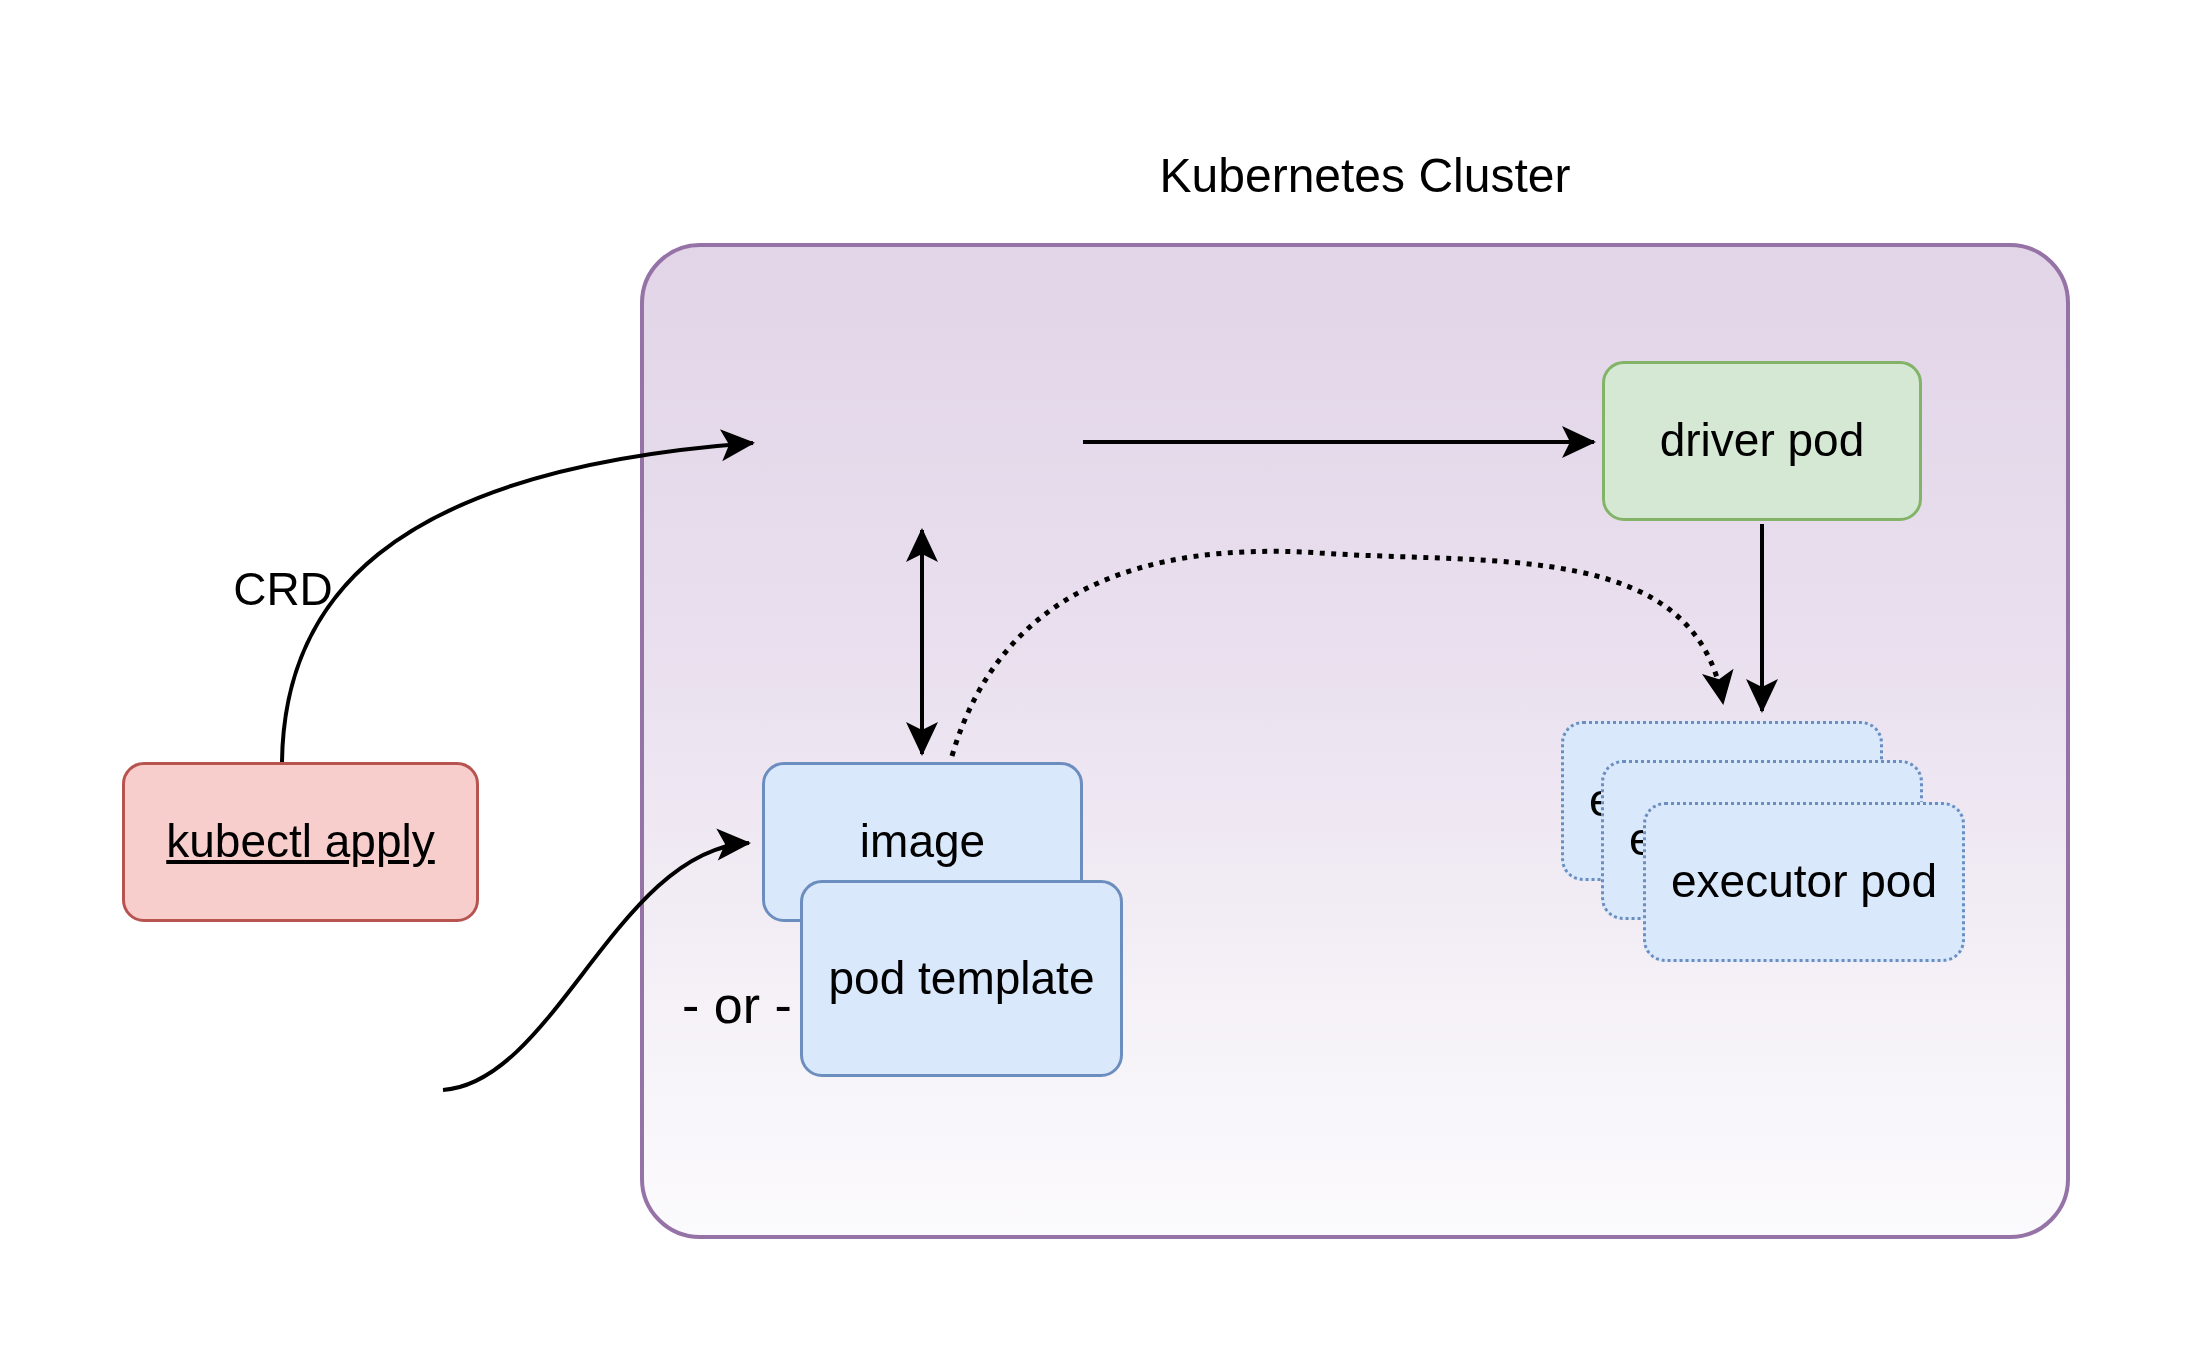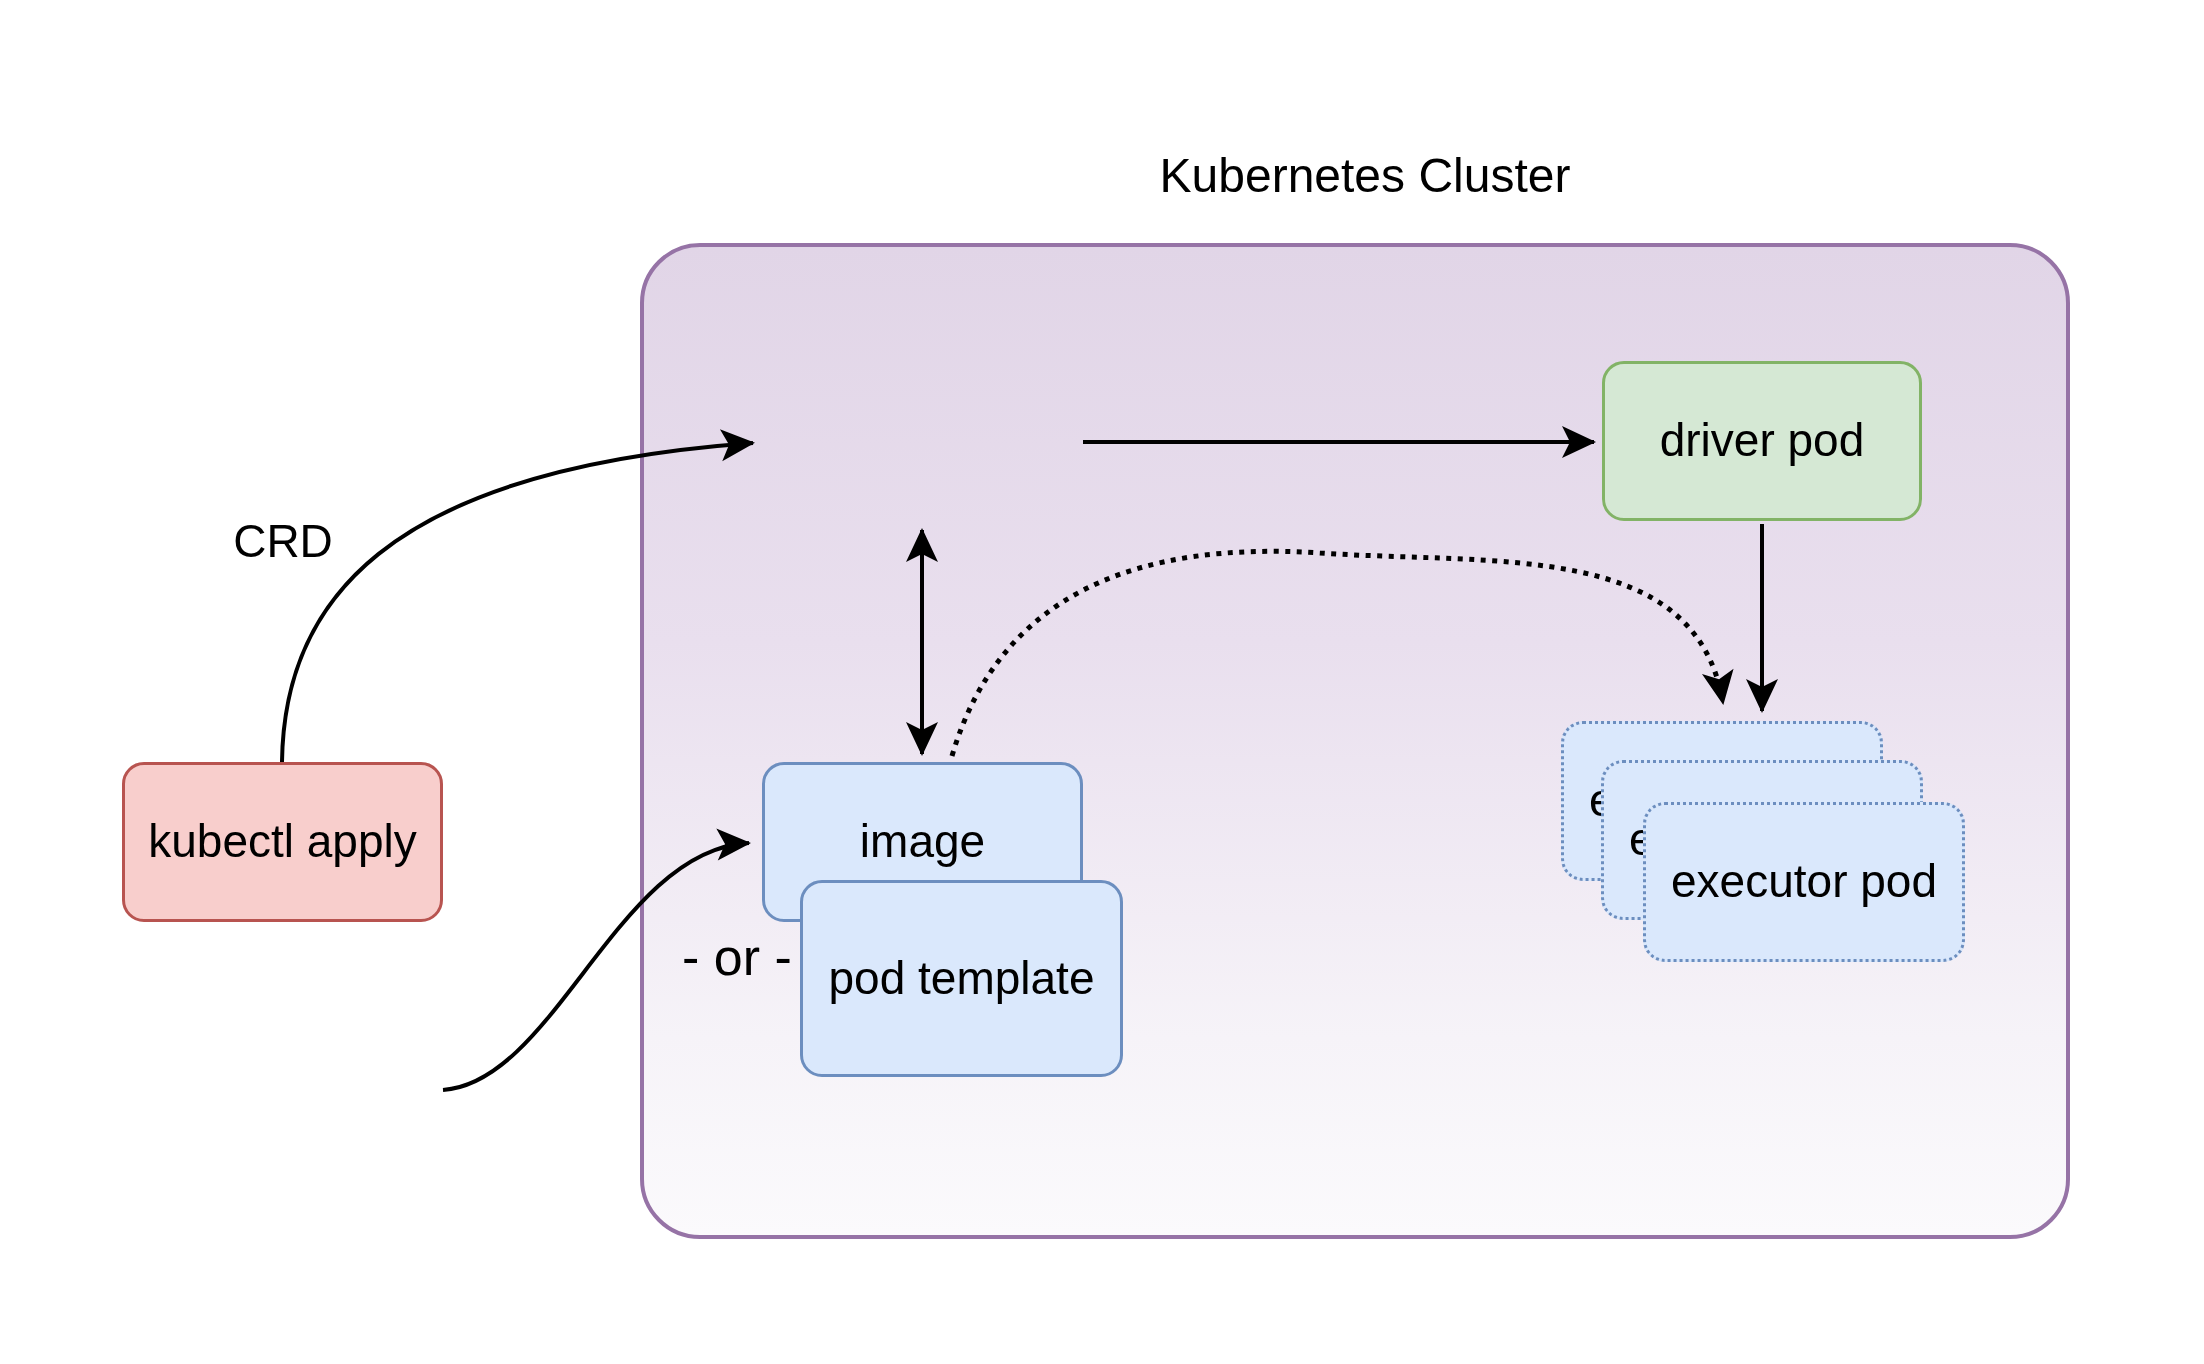--- a/index.html
+++ b/index.html
@@ -39,39 +39,40 @@
     white-space:pre-line;
   }
   .green{background:#d5e8d4;border:3px solid #82b366;}
   .blue{background:#dae8fc;border:3px solid #6c8ebf;}
   .blue-dotted{background:#dae8fc;border:3px dotted #6c8ebf;}
   .red{background:#f8cecc;border:3px solid #b85450;}
   .floating-label{
     position:absolute;
     text-align:center;
     color:#000;
+    margin-top:48px;
   }
   .arrows{
     position:absolute;left:0;top:0;
     pointer-events:none;
   }
 </style>
 </head>
 <body>
 
 <div class="canvas">
 
   <div class="title">Kubernetes Cluster</div>
 
   <div class="cluster"></div>
 
   <div class="floating-label" style="left:183px;top:514px;width:200px;font-size:46px;">CRD</div>
   <div class="floating-label" style="left:637px;top:927px;width:200px;font-size:52px;">- or -</div>
 
-  <div class="node red" style="left:122px;top:762px;width:321px;height:160px;">
+  <div class="node red" style="left:122px;top:762px;width:357px;height:160px;text-decoration:underline;">
     <span>kubectl apply</span>
   </div>
 
   <div class="node blue" style="left:762px;top:762px;width:321px;height:160px;">
     <span>image</span>
   </div>
   <div class="node green" style="left:1602px;top:361px;width:320px;height:160px;">
     <span>driver pod</span>
   </div>
   <div class="node blue" style="left:800px;top:880px;width:323px;height:197px;">

